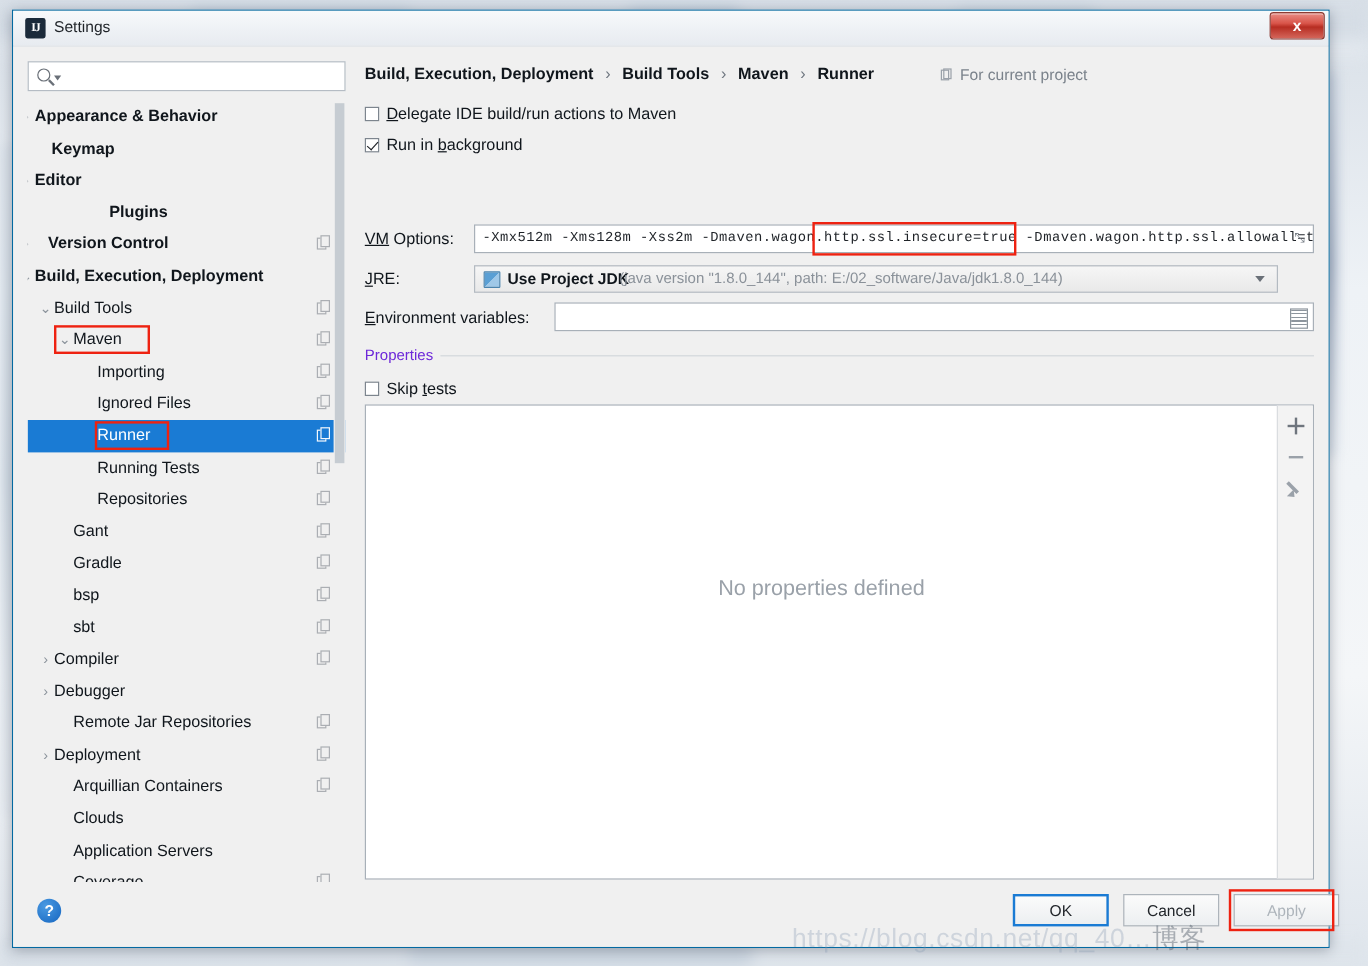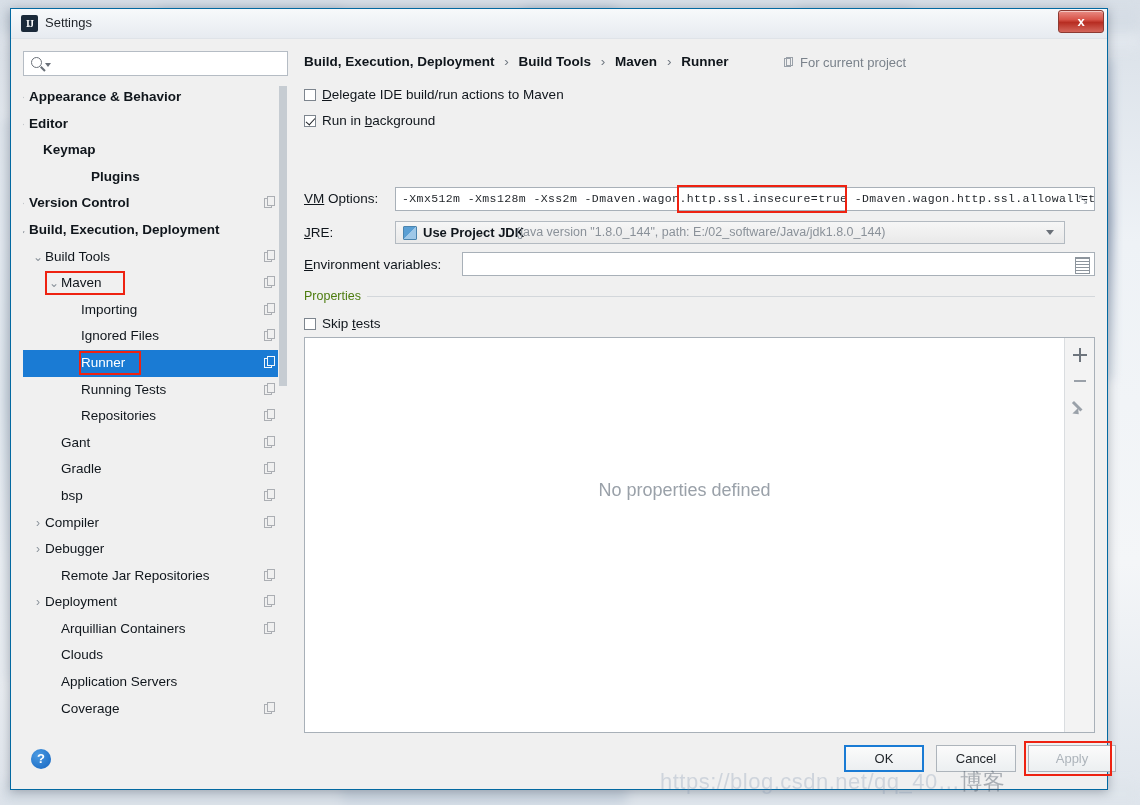--- a/index.html
+++ b/index.html
@@ -273,21 +273,21 @@
   }
   #envfield .envico {
     position: absolute; right: 4px; top: 4px; width: 13px; height: 15px;
     border: 1px solid #8d959d;
     background:
       repeating-linear-gradient(180deg,#8d959d 0 1px, transparent 1px 3px);
     background-clip: content-box;
     box-sizing: content-box;
   }
 
-  #propslabel { position: absolute; left: 5px; top: 238px; font-size: 12.5px; color: #4d7c0f; }
+  #propslabel { position: absolute; left: 5px; top: 238px; font-size: 12.5px; color: #6d28d9; }
   #propsrule { position: absolute; left: 68px; top: 245px; right: 2px; height: 1px; background: #d3d7db; }
 
   #skiprow { position: absolute; left: 5px; top: 265px; font-size: 13.5px; color: #10161c; }
 
   #propsbox {
     position: absolute; left: 5px; top: 286px; right: 2px; bottom: 2px;
     background: #fff; border: 1px solid #a8b0b8;
   }
   #propsempty {
     position: absolute; left: 0; right: 30px; top: 142px;
@@ -390,32 +390,32 @@
         <span class="caret"></span>
         <input id="searchinput" type="text" placeholder="" style="">
       </div>
 
       <div id="tree">
           <div class="trow bold">
             <span class="arrow" style="left: -8px;">›</span>
             <span class="lbl" style="left: 6px;">Appearance &amp; Behavior</span>
           </div>
           <div class="trow bold">
+            <span class="lbl" style="left: 20px;">Keymap</span>
+          </div>
+          <div class="trow bold">
             <span class="arrow" style="left: -8px;">›</span>
             <span class="lbl" style="left: 6px;">Editor</span>
           </div>
           <div class="trow bold">
-            <span class="lbl" style="left: 20px;">Keymap</span>
-          </div>
-          <div class="trow bold">
             <span class="lbl" style="left: 20px; margin-left: 48px;">Plugins</span>
           </div>
           <div class="trow bold">
             <span class="arrow" style="left: -8px;">›</span>
-            <span class="lbl" style="left: 6px;">Version Control</span>
+            <span class="lbl" style="left: 17px;">Version Control</span>
             <span class="copyico">
               <i class="b"></i>
               <i class="f"></i>
             </span>
           </div>
           <div class="trow bold">
             <span class="arrow" style="left: -8px;">⌄</span>
             <span class="lbl" style="left: 6px;">Build, Execution, Deployment</span>
           </div>
           <div class="trow">
@@ -478,20 +478,27 @@
           </div>
           <div class="trow">
             <span class="lbl" style="left: 38px;">Gradle</span>
             <span class="copyico">
               <i class="b"></i>
               <i class="f"></i>
             </span>
           </div>
           <div class="trow">
             <span class="lbl" style="left: 38px;">bsp</span>
+            <span class="copyico">
+              <i class="b"></i>
+              <i class="f"></i>
+            </span>
+          </div>
+          <div class="trow">
+            <span class="lbl" style="left: 38px;">sbt</span>
             <span class="copyico">
               <i class="b"></i>
               <i class="f"></i>
             </span>
           </div>
           <div class="trow">
             <span class="arrow" style="left: 8px;">›</span>
             <span class="lbl" style="left: 22px;">Compiler</span>
             <span class="copyico">
               <i class="b"></i>

